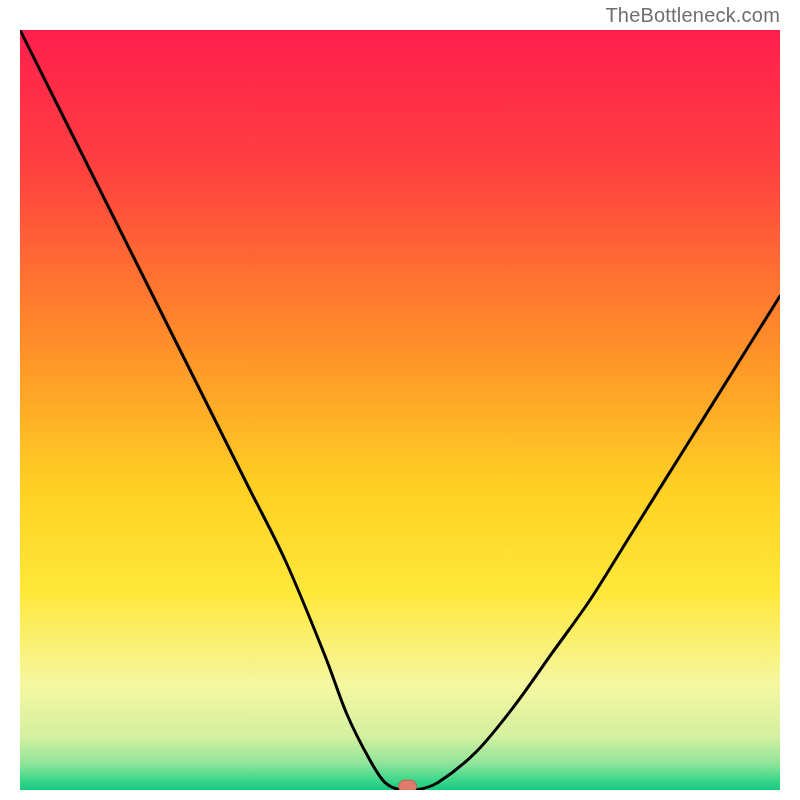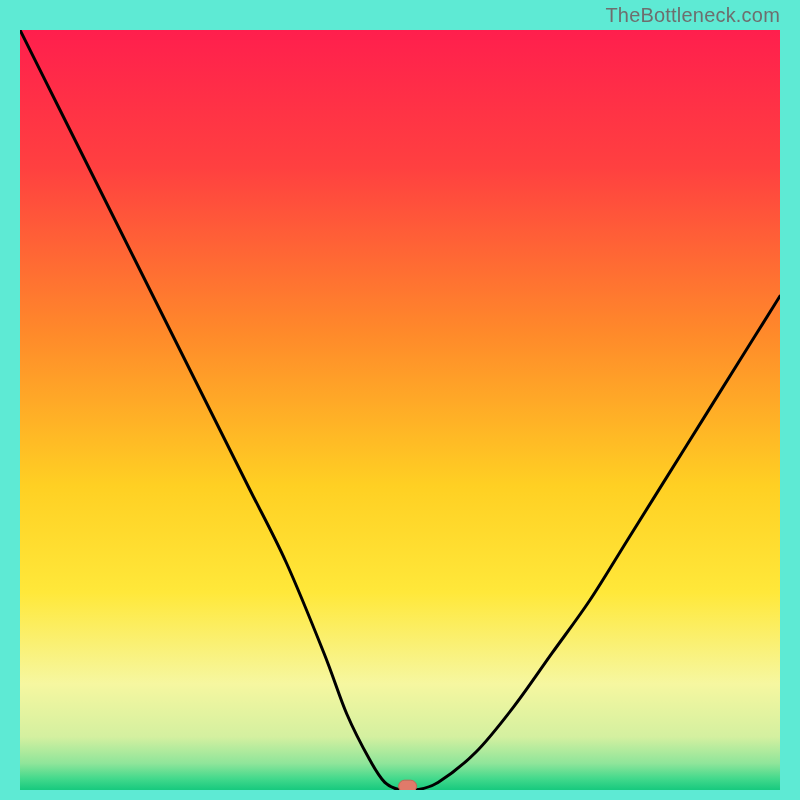--- a/index.html
+++ b/index.html
@@ -8,21 +8,21 @@
     width: 800px;
     height: 800px;
     background: #000;
     font-family: Arial, Helvetica, sans-serif;
     overflow: hidden;
   }
   .frame {
     position: relative;
     width: 800px;
     height: 800px;
-    background: #5eead4;
+    background: #ffffff;
   }
   .watermark {
     position: absolute;
     top: 4px;
     right: 20px;
     color: #6e6e6e;
     font-size: 20px;
     font-weight: 500;
     letter-spacing: 0.2px;
     z-index: 20;

